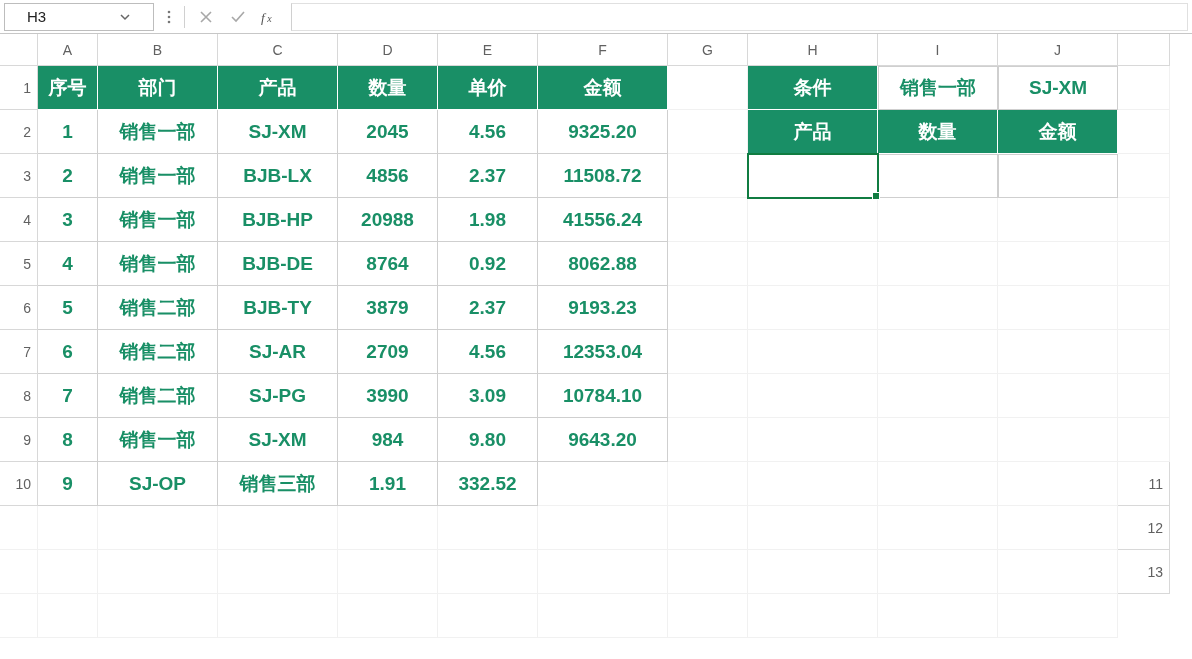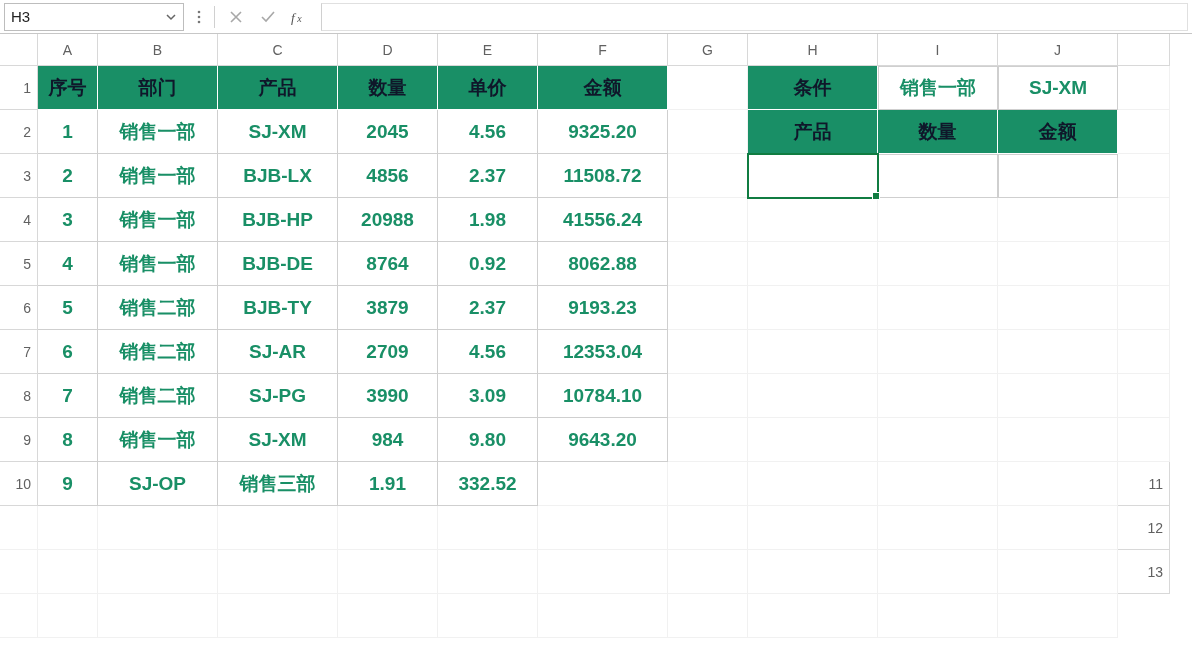--- a/index.html
+++ b/index.html
@@ -23,22 +23,22 @@
       background: #ffffff;
       padding: 2px 4px;
       gap: 6px;
     }
     .name-box-wrap {
       display: flex;
       align-items: center;
       border: 1px solid #bdbdbd;
       background: #ffffff;
       height: 28px;
-      width: 180px;
-      padding: 0 6px;
+      width: 150px;
+      padding: 0 22px;
       font-family: Arial, sans-serif;
       font-size: 15px;
       justify-content: space-between;
     }
     .name-box-value { color: #222; }
     .fb-divider {
       width: 1px;
       height: 22px;
       background: #d0d0d0;
     }
@@ -96,21 +96,21 @@
       justify-content: center;
       padding: 0 4px;
       background: #ffffff;
       font-size: 18px;
       color: #333;
     }
     .cell.blank { border-color: #f1f1f1; }
     
     .tblhdr {
       background: #198f66;
-      color: #0f172a;
+      color: #ffffff;
       font-size: 19px;
       font-weight: 700;
       border-right: 1px solid #ffffff;
       border-bottom: 1px solid #ffffff;
     }
     .tblval {
       color: #198f66;
       font-size: 19px;
       font-weight: 600;
       border-right: 1px solid #cfcfcf;

